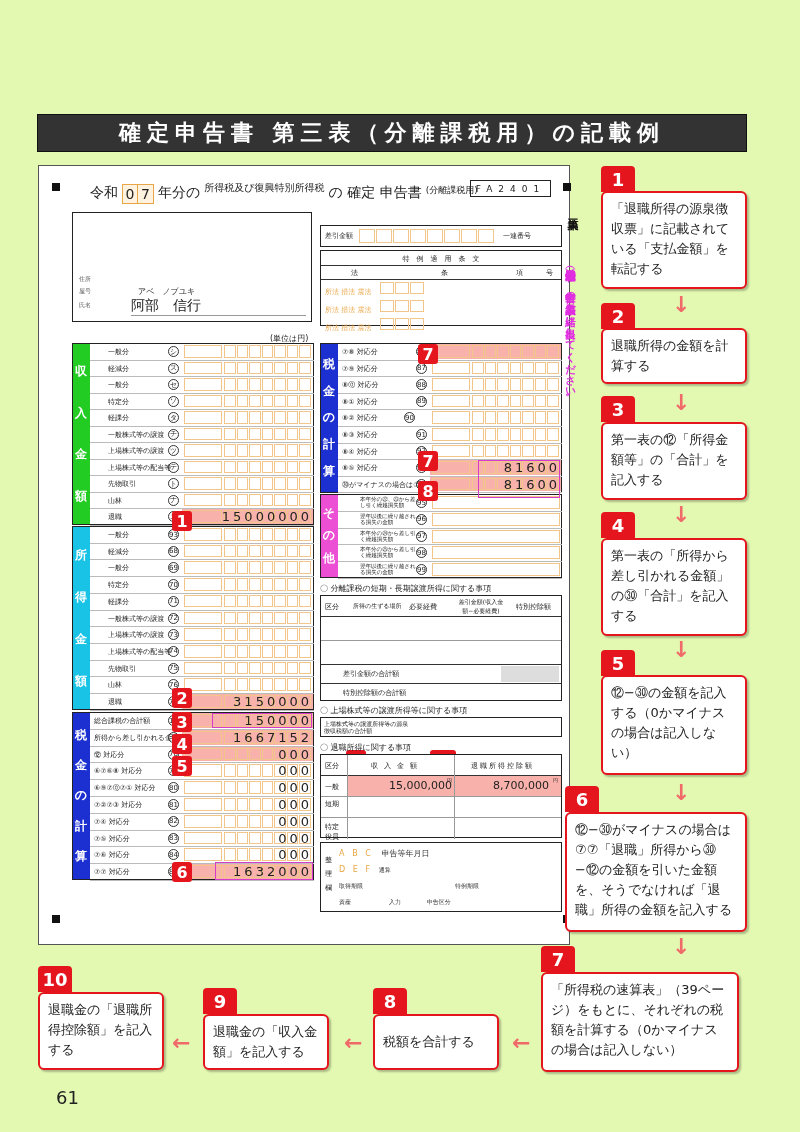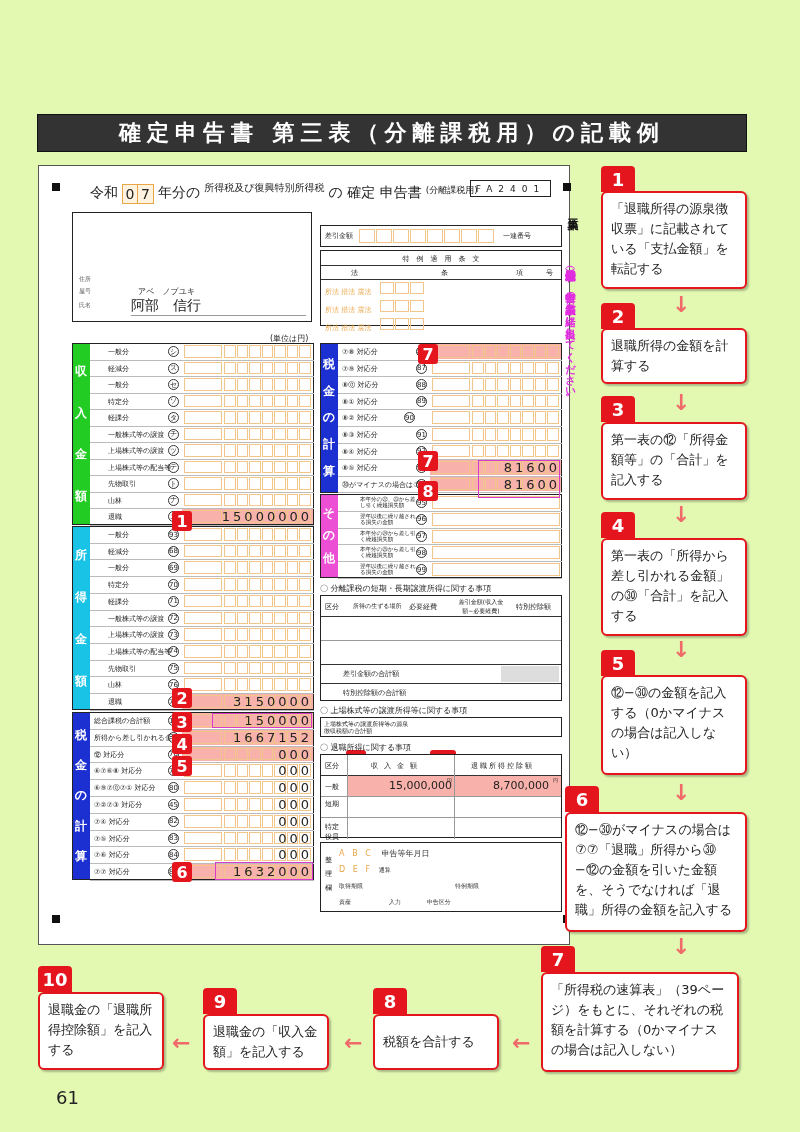--- a/index.html
+++ b/index.html
@@ -473,21 +473,21 @@
     <div style="position:absolute;left:224px;top:781.2px;width:11.5px;height:12.8px;border:1px solid #f2c68a"></div>
     <div style="position:absolute;left:236.5px;top:781.2px;width:11.5px;height:12.8px;border:1px solid #f2c68a"></div>
     <div style="position:absolute;left:249px;top:781.2px;width:11.5px;height:12.8px;border:1px solid #f2c68a"></div>
     <div style="position:absolute;left:261.5px;top:781.2px;width:11.5px;height:12.8px;border:1px solid #f2c68a"></div>
     <div style="position:absolute;left:274px;top:781.2px;width:11.5px;height:12.8px;border:1px solid #f2c68a"></div>
     <div style="position:absolute;left:286.5px;top:781.2px;width:11.5px;height:12.8px;border:1px solid #f2c68a"></div>
     <div style="position:absolute;left:299px;top:781.2px;width:11.5px;height:12.8px;border:1px solid #f2c68a"></div>
     <div class="digits" style="left:182px;top:780.2px;width:130px;justify-content:flex-end;font-size:13px;letter-spacing:3px">000</div>
     <div style="position:absolute;left:90px;top:812.8px;width:224px;border-top:1px solid #bbb"></div>
     <span class="rlabel" style="left:94px;top:800px">⑦②⑦③ 対応分</span>
-    <span class="circ" style="left:168px;top:799px">45</span>
+    <span class="circ" style="left:168px;top:799px">81</span>
     <div style="position:absolute;left:184px;top:798px;width:38px;height:12.8px;border:1px solid #f2c68a"></div>
     <div style="position:absolute;left:224px;top:798px;width:11.5px;height:12.8px;border:1px solid #f2c68a"></div>
     <div style="position:absolute;left:236.5px;top:798px;width:11.5px;height:12.8px;border:1px solid #f2c68a"></div>
     <div style="position:absolute;left:249px;top:798px;width:11.5px;height:12.8px;border:1px solid #f2c68a"></div>
     <div style="position:absolute;left:261.5px;top:798px;width:11.5px;height:12.8px;border:1px solid #f2c68a"></div>
     <div style="position:absolute;left:274px;top:798px;width:11.5px;height:12.8px;border:1px solid #f2c68a"></div>
     <div style="position:absolute;left:286.5px;top:798px;width:11.5px;height:12.8px;border:1px solid #f2c68a"></div>
     <div style="position:absolute;left:299px;top:798px;width:11.5px;height:12.8px;border:1px solid #f2c68a"></div>
     <div class="digits" style="left:182px;top:797px;width:130px;justify-content:flex-end;font-size:13px;letter-spacing:3px">000</div>
     <div style="position:absolute;left:90px;top:829.5999999999999px;width:224px;border-top:1px solid #bbb"></div>

